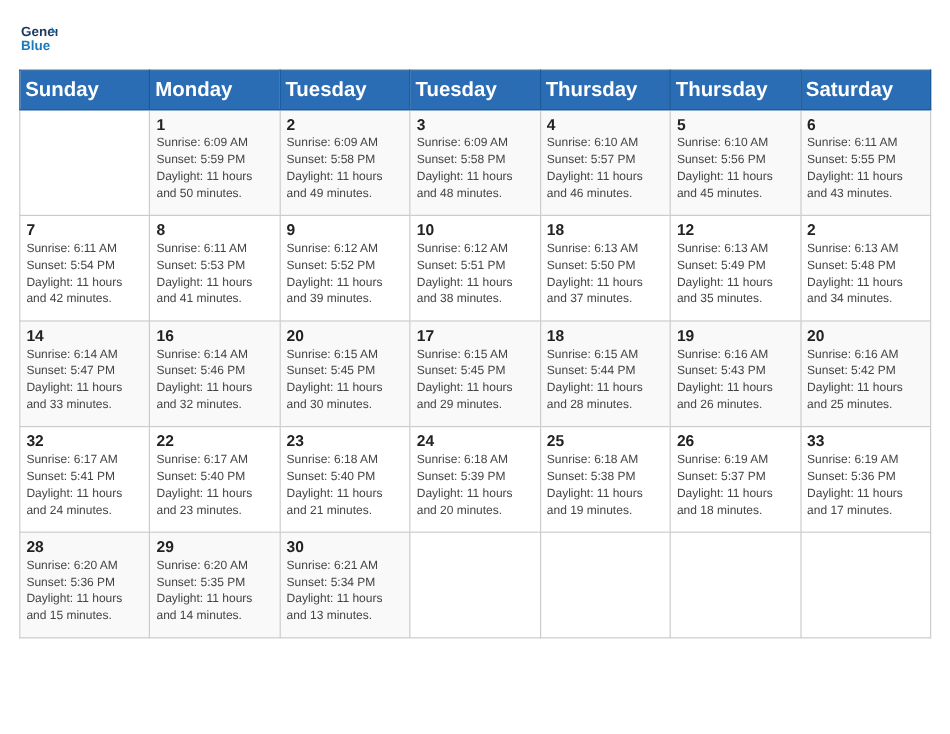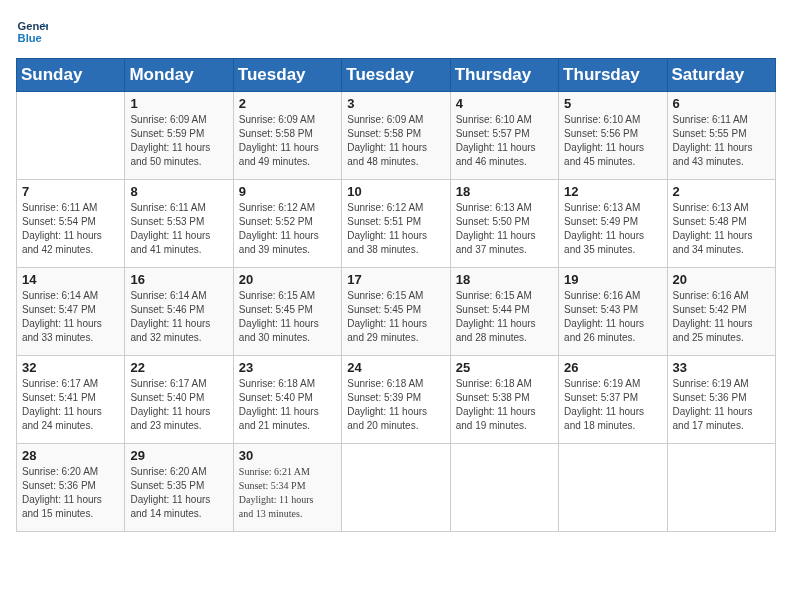--- a/index.html
+++ b/index.html
@@ -315,21 +315,21 @@
         </td>
         <td>
           <div class="day-num">29</div>
           <div class="day-info" style="white-space: pre-line;">Sunrise: 6:20 AM
 Sunset: 5:35 PM
 Daylight: 11 hours
 and 14 minutes.</div>
         </td>
         <td>
           <div class="day-num">30</div>
-          <div class="day-info" style="white-space: pre-line; font-family: Liberation Serif, serif;">Sunrise: 6:21 AM
+          <div class="day-info" style="white-space: pre-line;">Sunrise: 6:21 AM
 Sunset: 5:34 PM
 Daylight: 11 hours
 and 13 minutes.</div>
         </td>
         <td class="empty-cell"></td>
         <td class="empty-cell"></td>
         <td class="empty-cell"></td>
         <td class="empty-cell"></td>
       </tr>
     </tbody>

